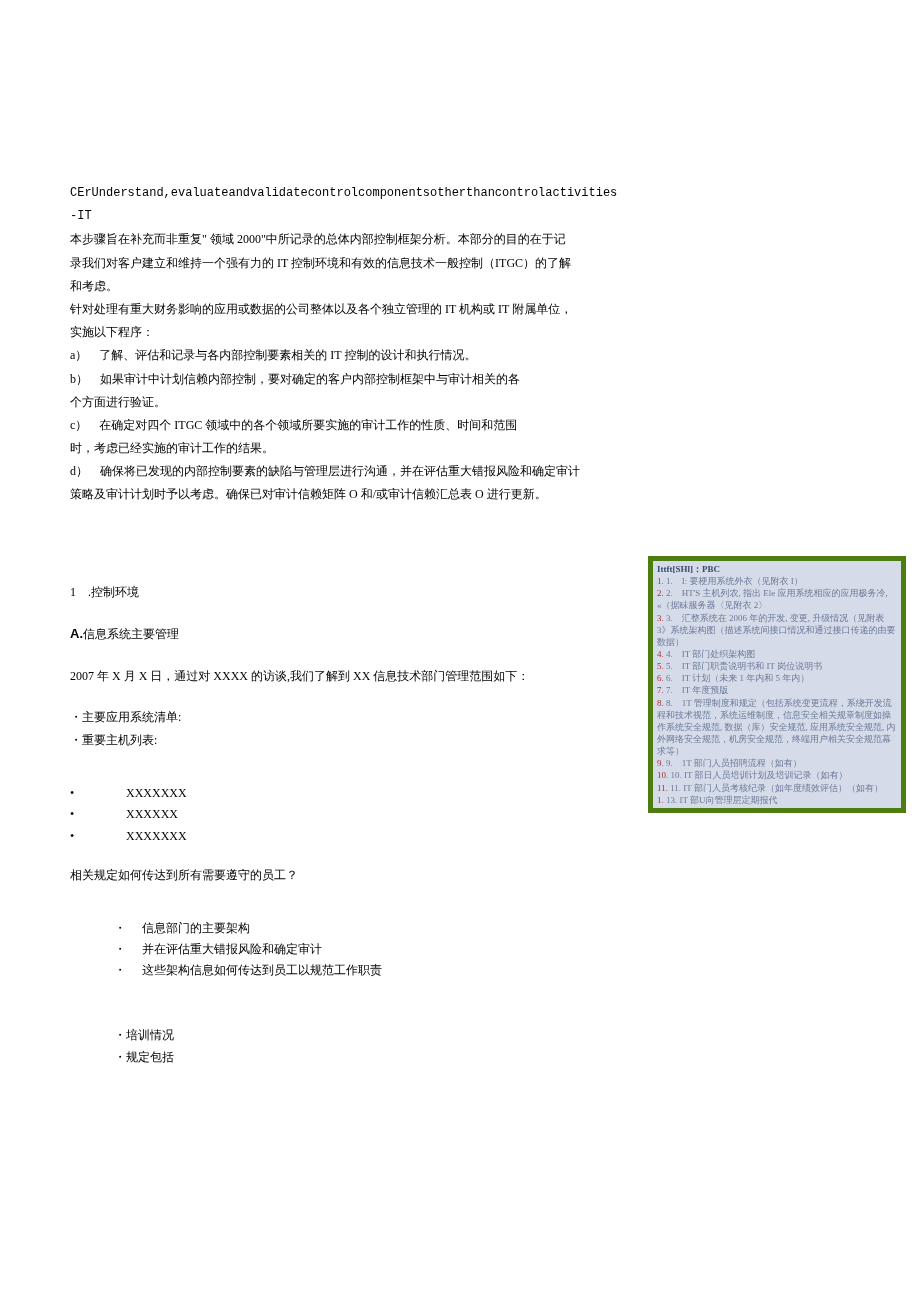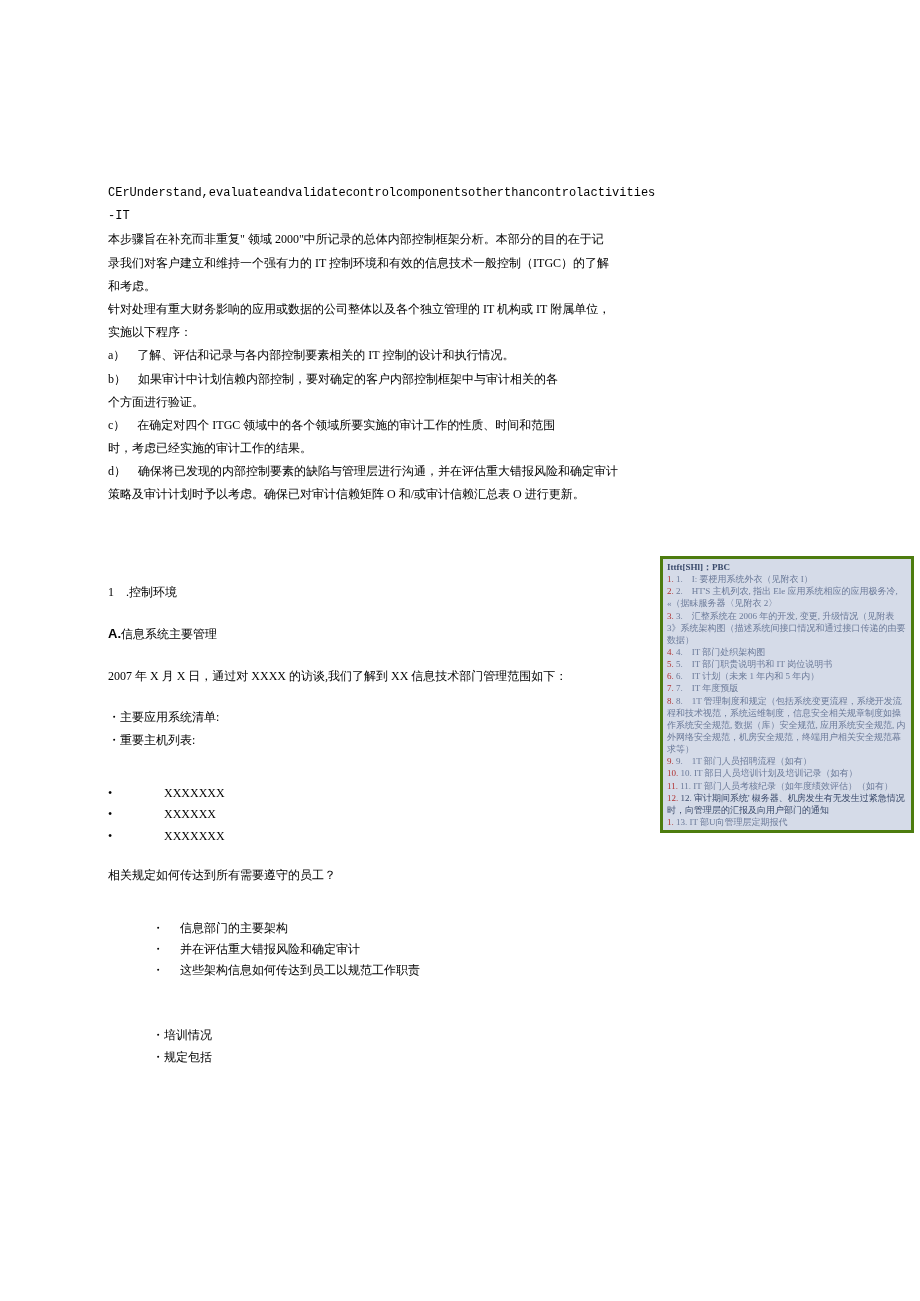--- a/index.html
+++ b/index.html
@@ -6,21 +6,21 @@
     margin: 0;
     padding: 0;
     font-family: "SimSun", "宋体", serif;
     font-size: 12px;
     color: #000;
     background: #fff;
     width: 920px;
     position: relative;
   }
   .page {
-    padding: 180px 70px 60px 108px;
+    padding: 180px 70px 60px 70px;
     position: relative;
   }
   .main-text p {
     margin: 4px 0;
     line-height: 1.6;
   }
   .mono {
     font-family: "Courier New", monospace;
     font-size: 12px;
   }
@@ -45,24 +45,24 @@
     display: flex;
     margin: 2px 0;
     line-height: 1.6;
   }
   .bullet-mark {
     width: 28px;
     text-align: left;
   }
   .comment-box {
     position: absolute;
-    right: 6px;
+    right: 14px;
     top: 556px;
     width: 240px;
-    border: 3px solid #4d7c0f;
+    border: 5px solid #4d7c0f;
     background: #d5dbe8;
     font-size: 9px;
     line-height: 1.35;
     padding: 2px 4px;
     color: #6b7a99;
   }
   .comment-box .cb-title {
     font-weight: bold;
     color: #3a4a6b;
   }
@@ -176,15 +176,14 @@
   <div><span class="num">3.</span> <span class="hl">3.　汇整系统在 2006 年的开发, 变更, 升级情况（见附表 3》系统架构图（描述系统间接口情况和通过接口传递的由要数据）</span></div>
   <div><span class="num">4.</span> <span class="hl">4.　IT 部门处织架构图</span></div>
   <div><span class="num">5.</span> <span class="hl">5.　IT 部门职贵说明书和 IT 岗位说明书</span></div>
   <div><span class="num">6.</span> <span class="hl">6.　IT 计划（未来 1 年内和 5 年内）</span></div>
   <div><span class="num">7.</span> <span class="hl">7.　IT 年度预版</span></div>
   <div></div>
   <div><span class="num">8.</span> <span class="hl">8.　1T 管理制度和规定（包括系统变更流程，系绕开发流程和技术视范，系统运维制度，信息安全相关规章制度如操作系统安全规范, 数据（库）安全规范, 应用系统安全规范, 内外网络安全规范，机房安全规范，终端用户相关安全规范幕求等）</span></div>
   <div><span class="num">9.</span> <span class="hl">9.　1T 部门人员招聘流程（如有）</span></div>
   <div><span class="num">10.</span> <span class="hl">10. IT 部日人员培训计划及培训记录（如有）</span></div>
   <div><span class="num">11.</span> <span class="hl">11. IT 部门人员考核纪录（如年度绩效评估）（如有）</span></div>
-  <div><span class="num">12.</span> <span class="dark">12. 审计期间系统' 椒务器、机房发生有无发生过紧急情况时，向管理层的汇报及向用户部门的通知</span></div>
   <div><span class="num">1.</span> <span class="hl">13. IT 部U向管理层定期报代</span></div>
 </div>
 
 </body></html>

